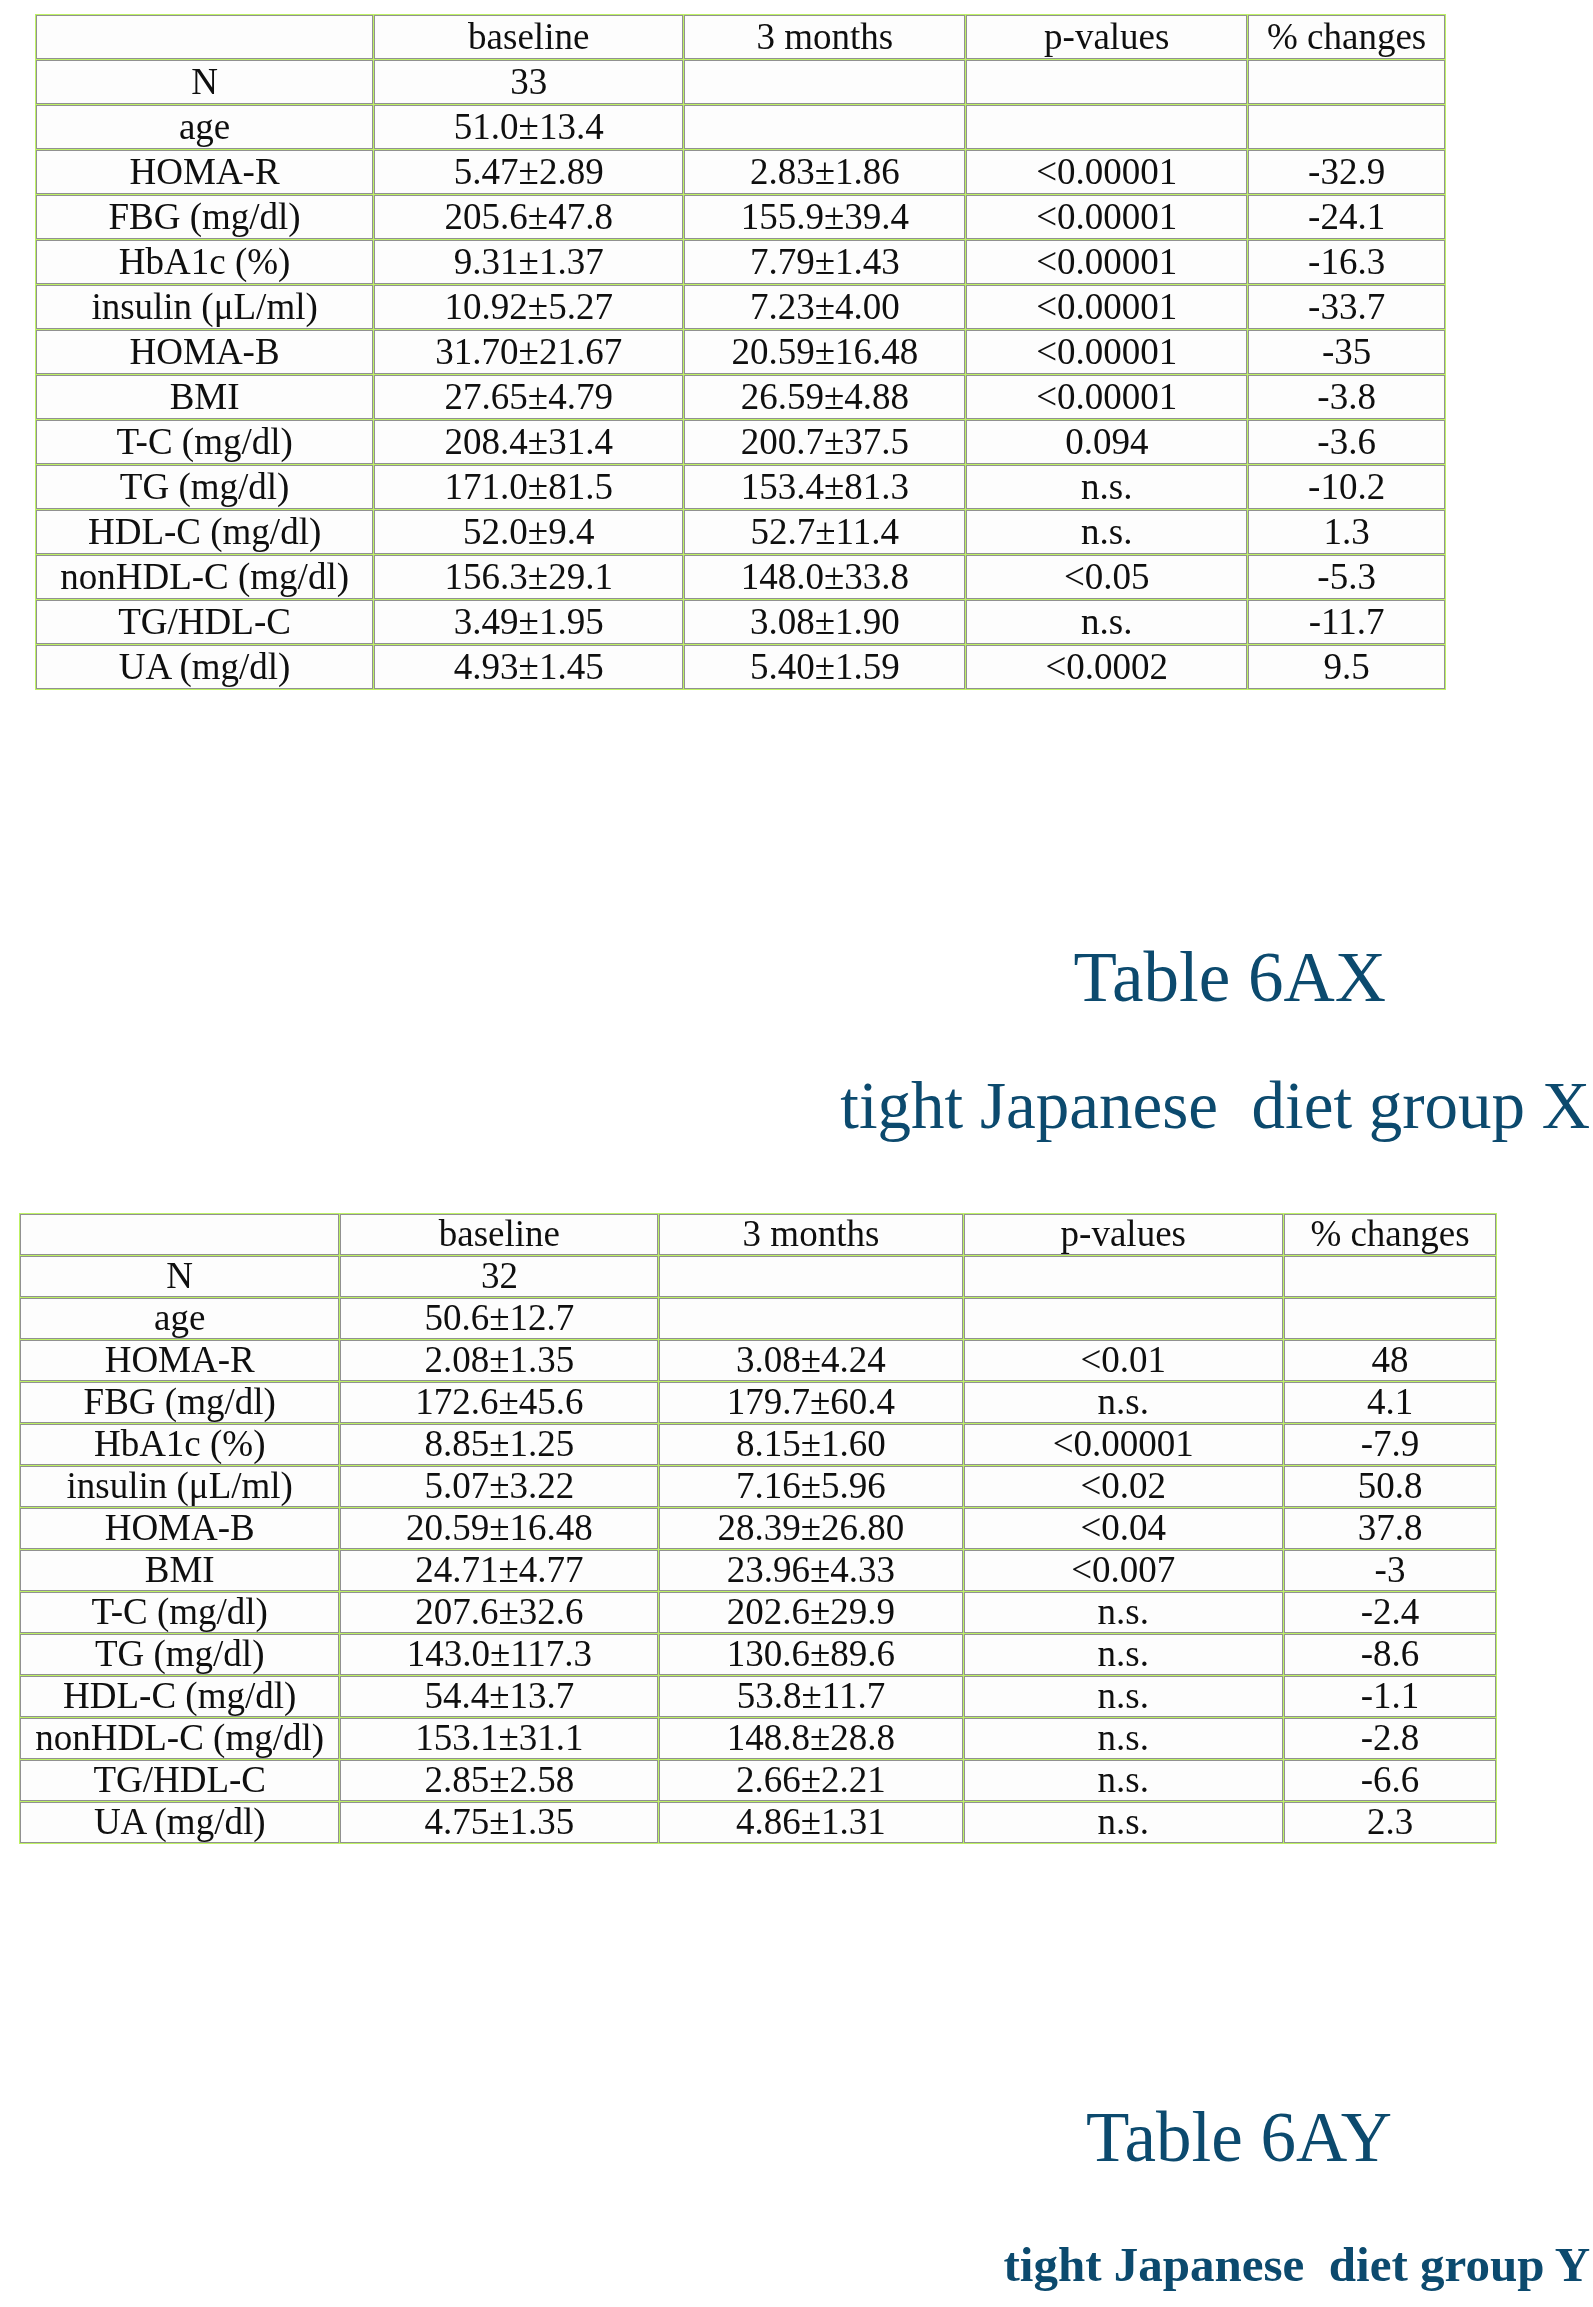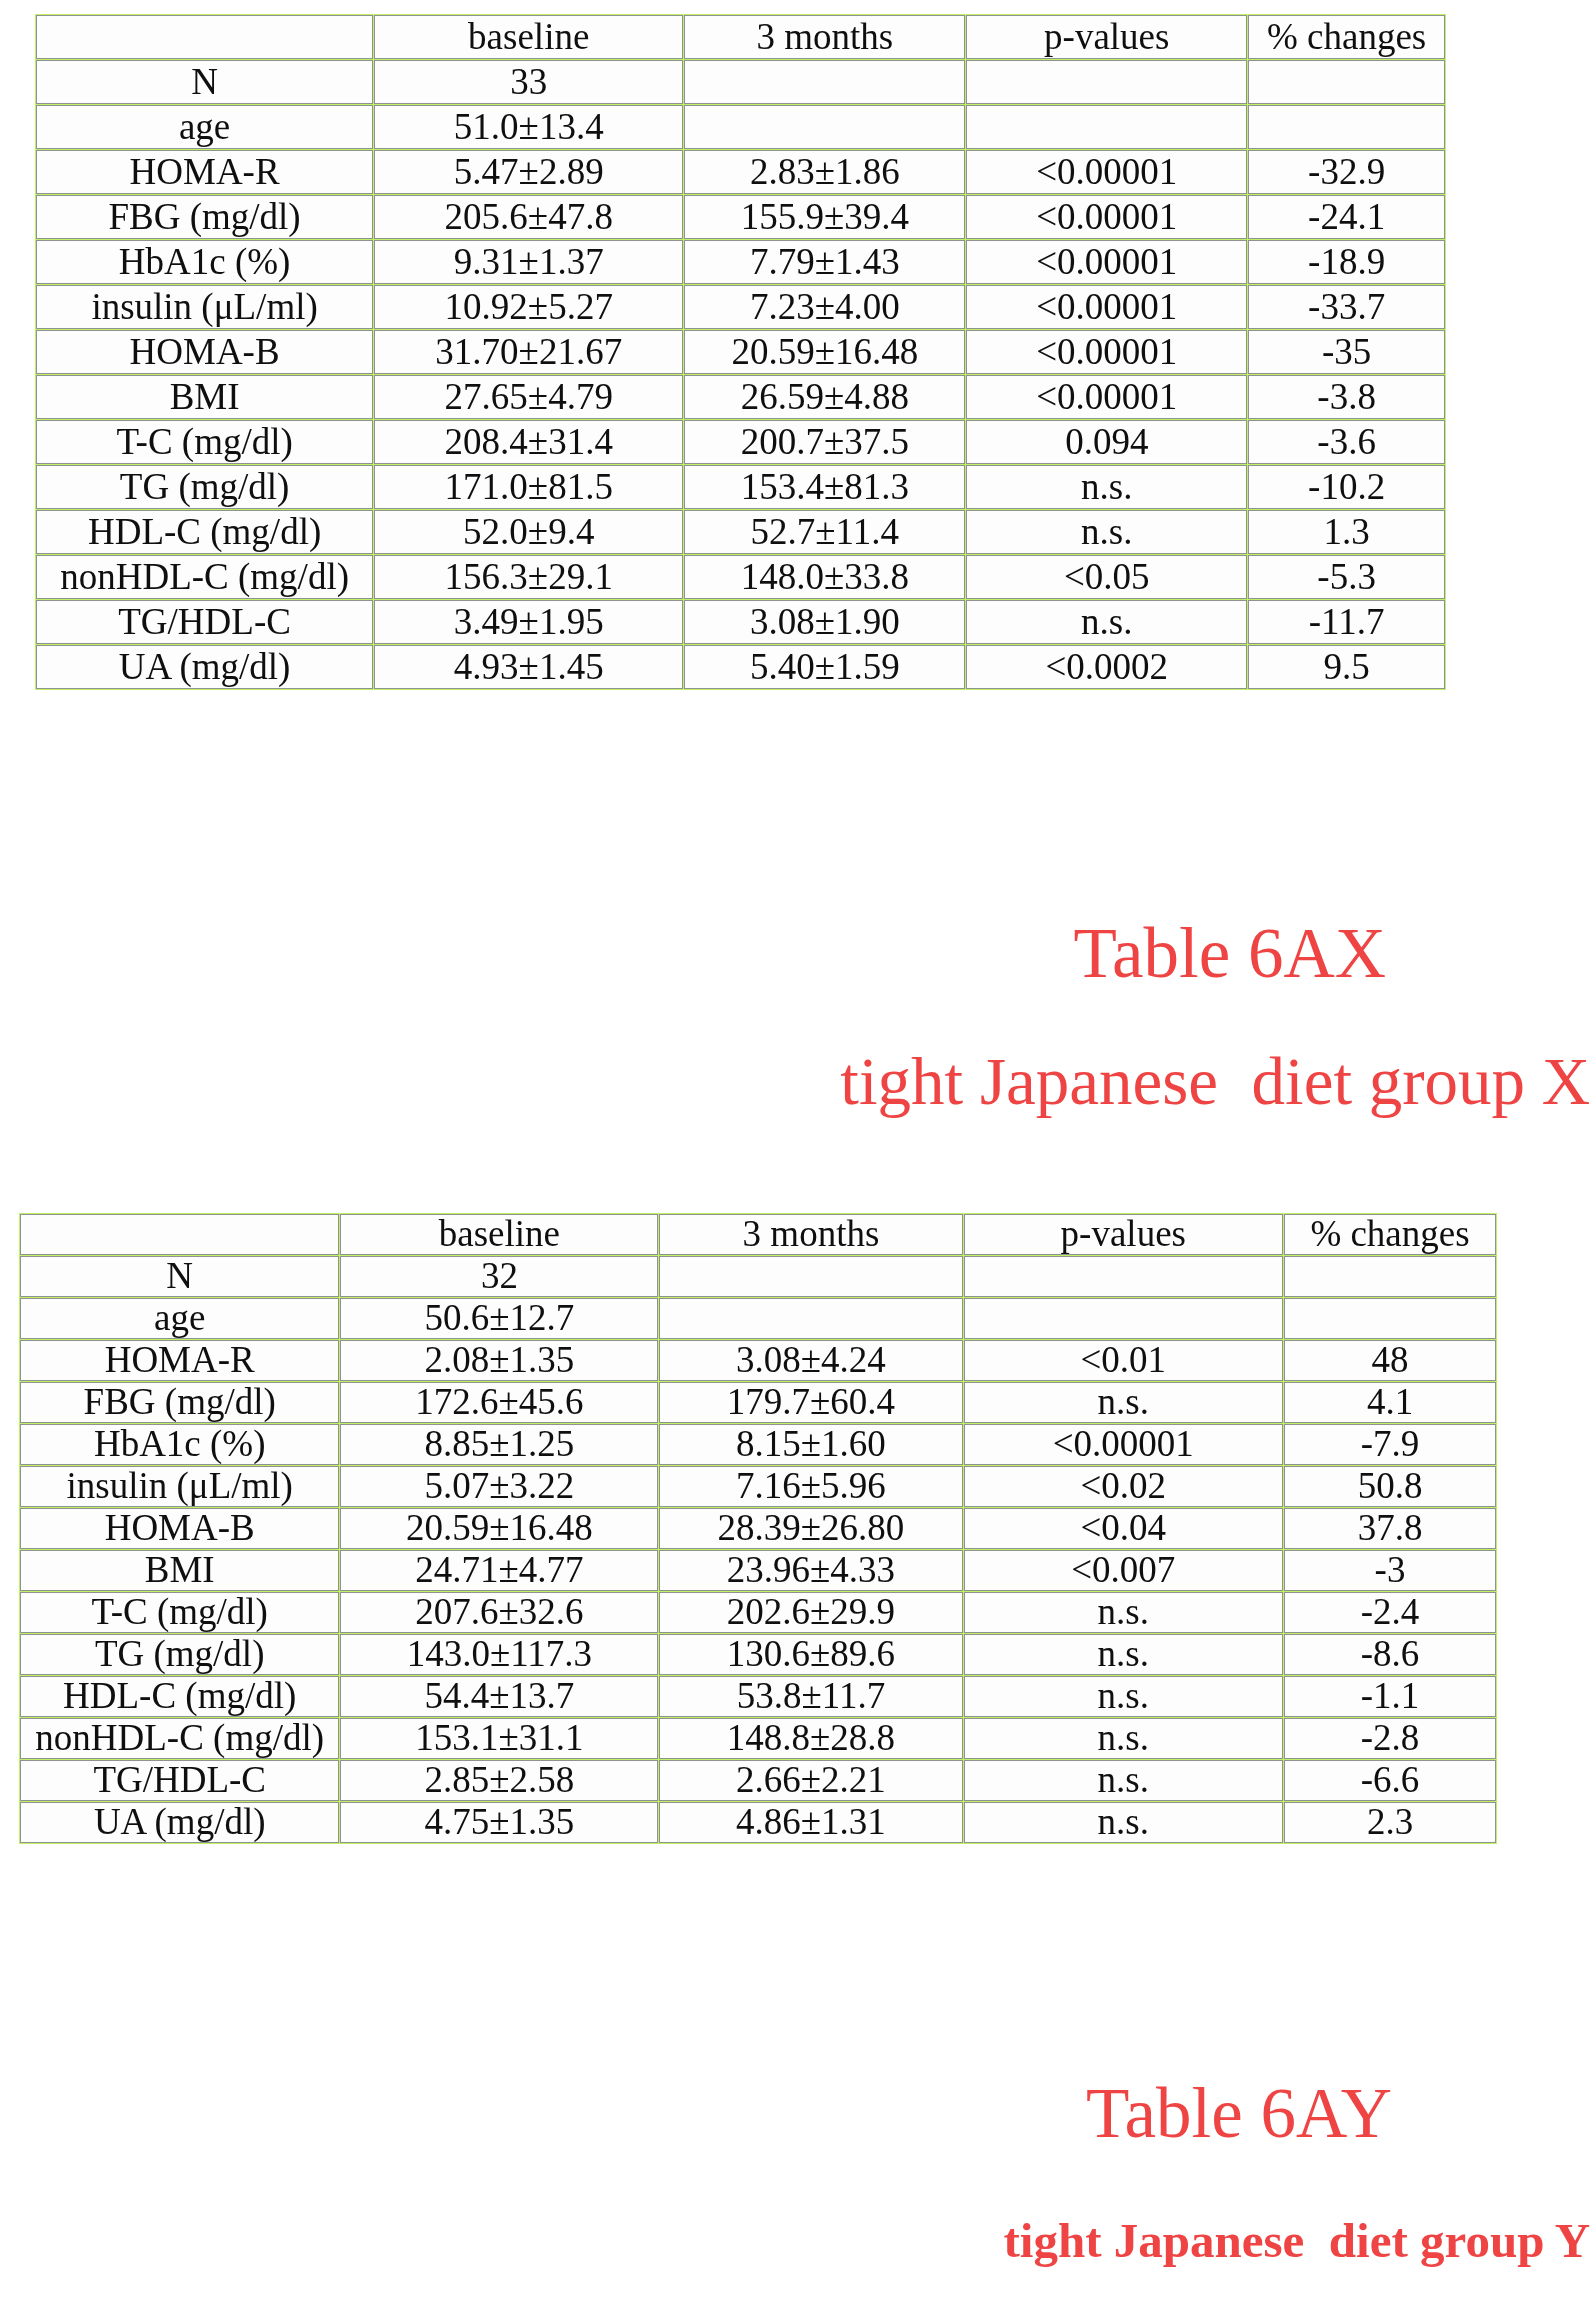--- a/index.html
+++ b/index.html
@@ -35,22 +35,23 @@
     white-space: nowrap;
   }
   #table-x { top: 14px;   left: 35px; width: 1411px; }
   #table-x td { height: 44px; }
   #table-y { top: 1213px; left: 19px; width: 1478px; }
   #table-y td { height: 41px; }
 
   .caption {
     position: absolute;
     white-space: pre;
-    color: #ef4444;
+    color: #0c4a6e;
     line-height: 1;
+    margin-top: 24px;
   }
   #caption-ax-title { top: 918px; right: 208px; font-size: 71px; }
   #caption-ax-sub   { top: 1048px; right: 3.8px;   font-size: 67px; }
   #caption-ay-title { top: 2078px; right: 202px; font-size: 71px; }
   #caption-ay-sub   { top: 2216px; right: 3.8px;   font-size: 49px; font-weight: bold; }
 </style>
 </head>
 <body>
 
 <table id="table-x" class="data-table">
@@ -95,21 +96,21 @@
         <td>205.6±47.8</td>
         <td>155.9±39.4</td>
         <td>&lt;0.00001</td>
         <td>-24.1</td>
       </tr>
       <tr>
         <td>HbA1c (%)</td>
         <td>9.31±1.37</td>
         <td>7.79±1.43</td>
         <td>&lt;0.00001</td>
-        <td>-18.9</td>
+        <td>-16.3</td>
       </tr>
       <tr>
         <td>insulin (μL/ml)</td>
         <td>10.92±5.27</td>
         <td>7.23±4.00</td>
         <td>&lt;0.00001</td>
         <td>-33.7</td>
       </tr>
       <tr>
         <td>HOMA-B</td>

